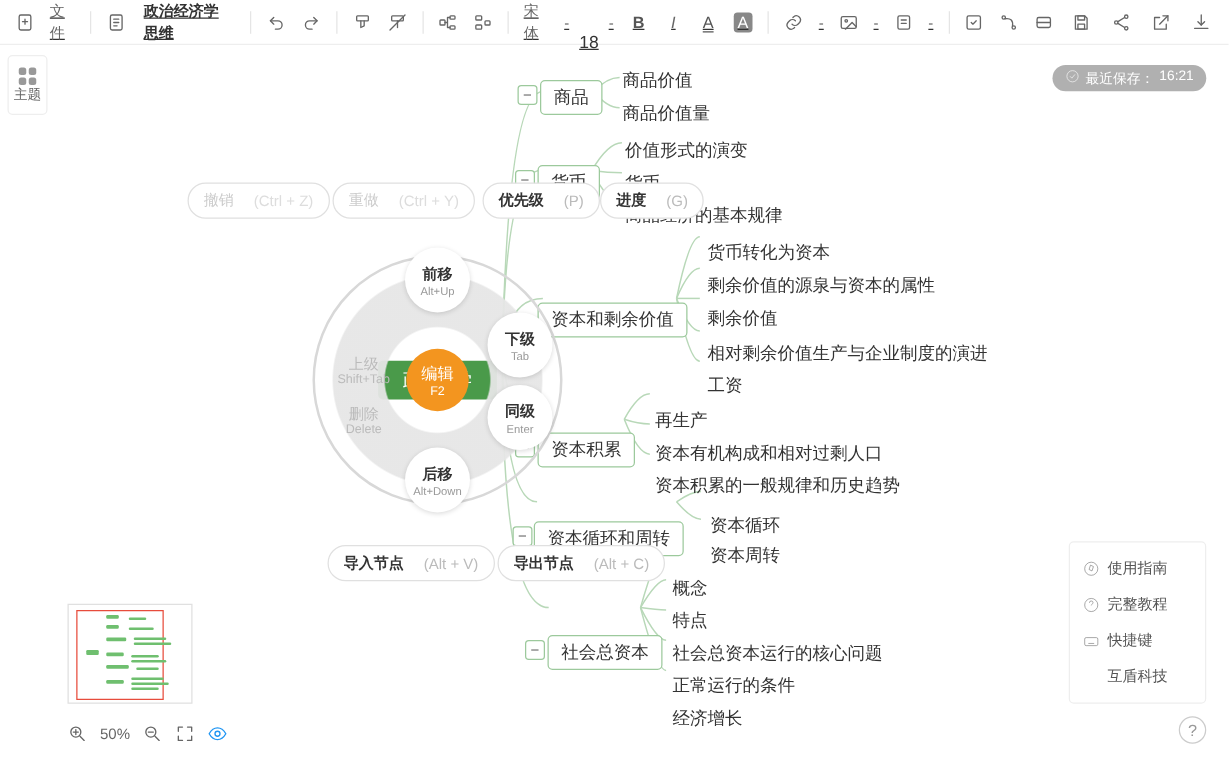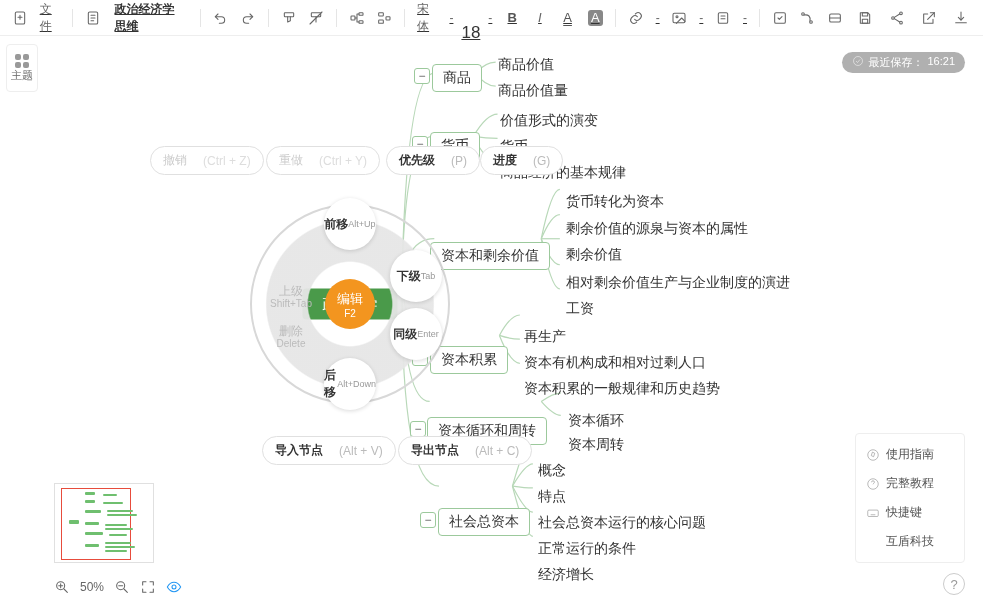--- a/index.html
+++ b/index.html
@@ -34,21 +34,21 @@
 svg.connectors { position: absolute; top: 0; left: 0; width: 100%; height: 100%; pointer-events: none; }
 svg.connectors path { stroke: #b8d8b8; stroke-width: 1.3; fill: none; }
 
 
 .radial { position: absolute; width: 200px; height: 200px; pointer-events: none; }
 .radial .ring { position: absolute; inset: 0; border-radius: 50%; background: radial-gradient(circle, rgba(0,0,0,0) 30%, rgba(230,230,230,0.95) 31%, rgba(230,230,230,0.95) 60%, rgba(0,0,0,0) 61%); border: 2px solid #d8d8d8; }
 .radial .center-btn { position: absolute; left: 50%; top: 50%; transform: translate(-50%,-50%); width: 50px; height: 50px; border-radius: 50%; background: #f3951f; display: flex; flex-direction: column; align-items: center; justify-content: center; color: #fff; font-size: 13px; pointer-events: auto; cursor: pointer; }
 .radial .center-btn .k { font-size: 10px; }
 .radial .slot { position: absolute; text-align: center; color: #bbb; font-size: 12px; line-height: 1.2; pointer-events: auto; }
 .radial .slot .k { display: block; font-size: 10px; color: #bbb; font-weight: 400; }
-.radial .pill { position: absolute; width: 52px; height: 52px; border-radius: 50%; background: #fff; box-shadow: 0 1px 4px rgba(0,0,0,0.15); display: flex; flex-direction: row; align-items: center; justify-content: center; pointer-events: auto; cursor: pointer; font-size: 12px; color: #333; }
+.radial .pill { position: absolute; width: 52px; height: 52px; border-radius: 50%; background: #fff; box-shadow: 0 1px 4px rgba(0,0,0,0.15); display: flex; flex-direction: column; align-items: center; justify-content: center; pointer-events: auto; cursor: pointer; font-size: 12px; color: #333; }
 .radial .pill .k { font-size: 9px; color: #999; }
 .radial .node-behind { position: absolute; left: 50%; top: 50%; transform: translate(-50%,-50%); background: #4a9a4a; color: #fff; border-radius: 4px; padding: 6px 20px; font-size: 15px; z-index: -1; }
 
 
 .ghost { position: absolute; border: 1px solid #e0e0e0; background: #fff; border-radius: 16px; padding: 5px 12px; font-size: 12px; color: #333; display: flex; align-items: center; gap: 16px; cursor: pointer; }
 .ghost .hint { color: #bbb; }
 .ghost.disabled { color: #ccc; }
 .ghost.disabled .hint { color: #ddd; }
 
 
@@ -61,21 +61,21 @@
 .zoom-bar .ic { cursor: pointer; display: flex; }
 .eye { color: #2196f3; }
 
 
 .help-panel { position: absolute; right: 18px; bottom: 44px; width: 110px; border: 1px solid #eee; background: #fff; border-radius: 4px; padding: 6px 0; font-size: 12px; color: #555; }
 .help-panel .row { display: flex; align-items: center; gap: 6px; padding: 6px 10px; cursor: pointer; }
 .help-q { position: absolute; right: 18px; bottom: 12px; width: 22px; height: 22px; border-radius: 50%; border: 1px solid #ccc; display: flex; align-items: center; justify-content: center; color: #999; font-size: 13px; cursor: pointer; }
 
 
 .ic svg, .tb-btn svg { width: 16px; height: 16px; stroke: currentColor; fill: none; stroke-width: 1.6; stroke-linecap: round; stroke-linejoin: round; }
-.font-size-box { font-size: 17px; color: #333; border: none; background: transparent; margin-top: 30px; }
+.font-size-box { font-size: 14px; color: #333; border: none; background: transparent; margin-top: 30px; }
 .bold { font-weight: 800; color: #555; }
 .italic { font-style: italic; }
 .underline-a { text-decoration: underline; text-underline-offset: 3px; color: #555; }
 .hl-a { display:inline-block; color:#fff; background:#888; border-radius:3px; padding:0 3px; line-height:16px; }
 </style>
 </head>
 <body>
 
 <div class="toolbar">
   <div class="tb-btn">

